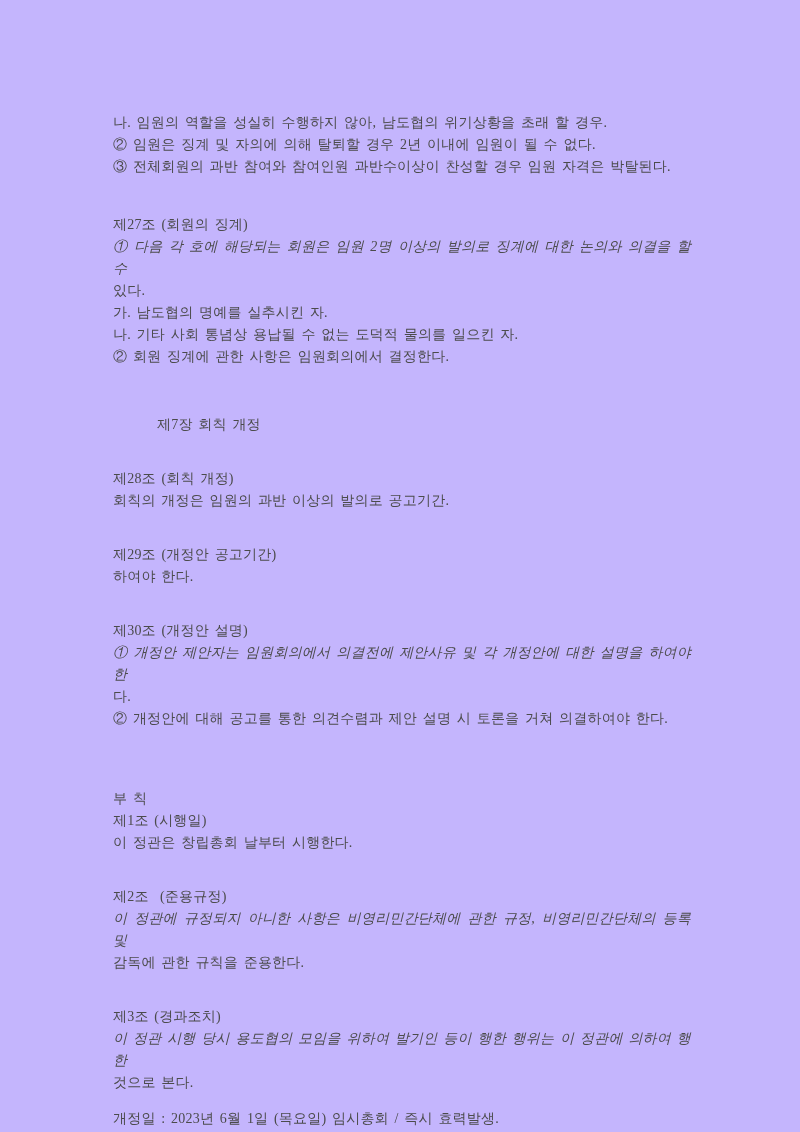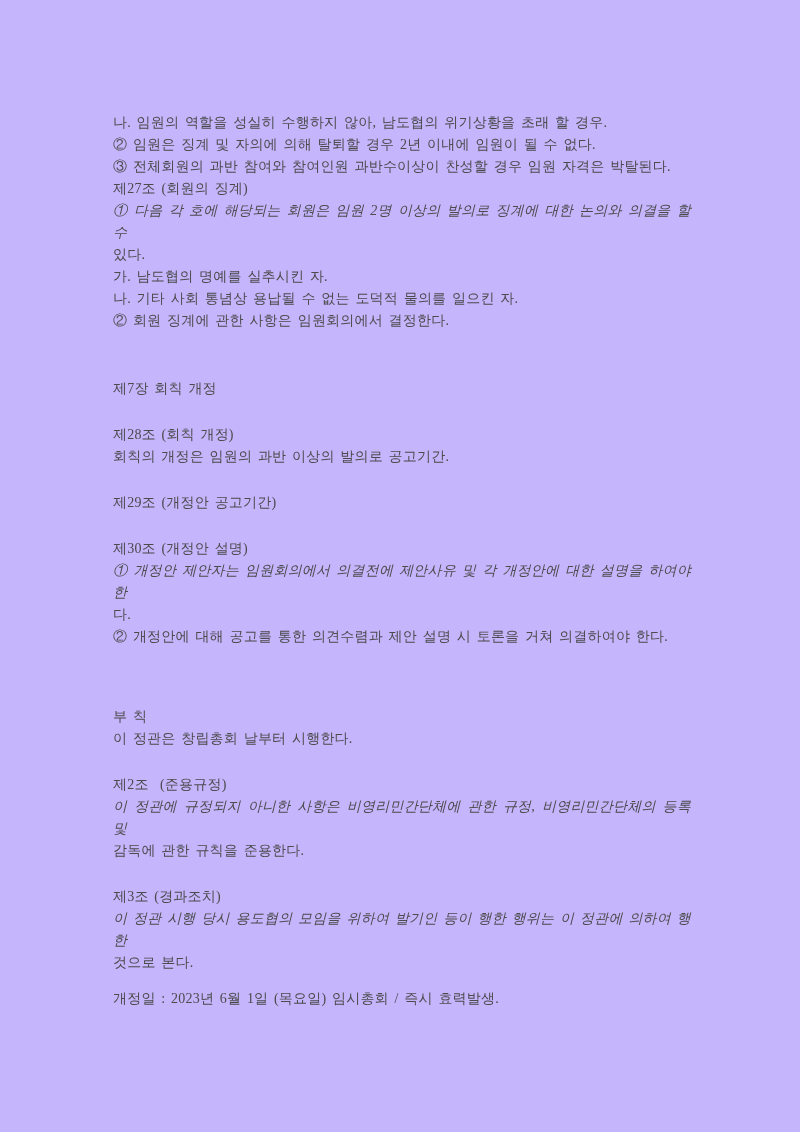--- a/index.html
+++ b/index.html
@@ -31,23 +31,23 @@
     text-align: left;
   }
   
   .line.full {
     white-space: normal;
     text-align: justify;
     text-align-last: justify;
     font-style: italic;
   }
   
-  .g36 { }
-  .g46 { margin-top: 46px; }
-  .g24 { margin-top: 24px; }
+  .g36 { margin-top: 36px; }
+  .g46 { margin-top: 46px; margin-left: 44px; }
+  .g24 { margin-top: 32px; }
   .g58 { margin-top: 58px; }
   .g14 { margin-top: 14px; }
 </style>
 </head>
 <body>
 
 <div class="page">
   <div class="content">
 
     <div class="line">나. 임원의 역할을 성실히 수행하지 않아, 남도협의 위기상황을 초래 할 경우.</div>
@@ -60,27 +60,29 @@
     <div class="line">가. 남도협의 명예를 실추시킨 자.</div>
     <div class="line">나. 기타 사회 통념상 용납될 수 없는 도덕적 물의를 일으킨 자.</div>
     <div class="line">② 회원 징계에 관한 사항은 임원회의에서 결정한다.</div>
 
     <div class="line g46">제7장 회칙 개정</div>
 
     <div class="line g24">제28조 (회칙 개정)</div>
     <div class="line">회칙의 개정은 임원의 과반 이상의 발의로 공고기간.</div>
 
     <div class="line g24">제29조 (개정안 공고기간)</div>
+    <div class="line">하여야 한다.</div>
 
     <div class="line g24">제30조 (개정안 설명)</div>
     <div class="line full">① 개정안 제안자는 임원회의에서 의결전에 제안사유 및 각 개정안에 대한 설명을 하여야 한</div>
     <div class="line">다.</div>
     <div class="line">② 개정안에 대해 공고를 통한 의견수렴과 제안 설명 시 토론을 거쳐 의결하여야 한다.</div>
 
     <div class="line g58">부 칙</div>
+    <div class="line">제1조 (시행일)</div>
     <div class="line">이 정관은 창립총회 날부터 시행한다.</div>
 
     <div class="line g24">제2조  (준용규정)</div>
     <div class="line full">이 정관에 규정되지 아니한 사항은 비영리민간단체에 관한 규정, 비영리민간단체의 등록 및</div>
     <div class="line">감독에 관한 규칙을 준용한다.</div>
 
     <div class="line g24">제3조 (경과조치)</div>
     <div class="line full">이 정관 시행 당시 용도협의 모임을 위하여 발기인 등이 행한 행위는 이 정관에 의하여 행한</div>
     <div class="line">것으로 본다.</div>
 

